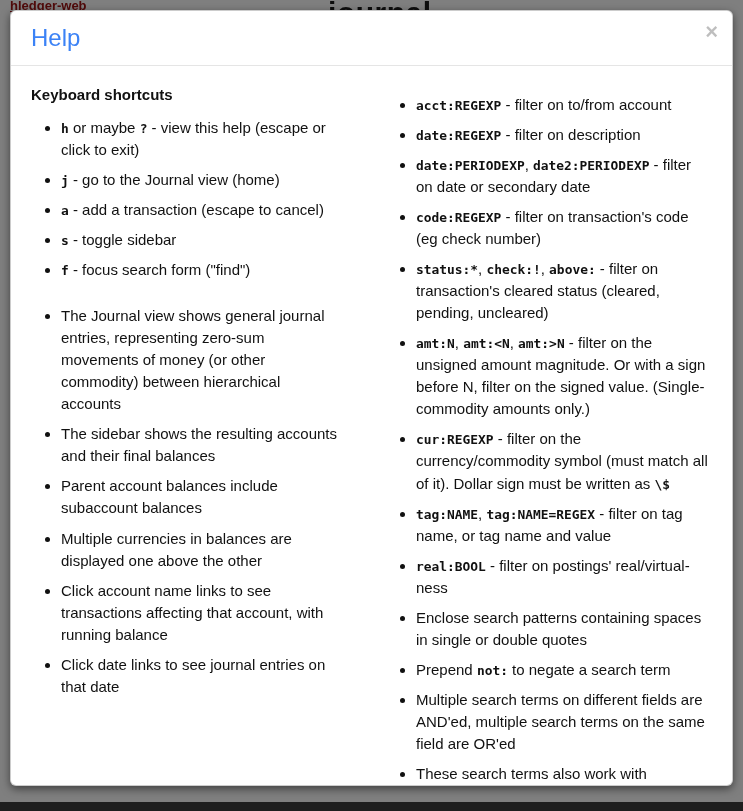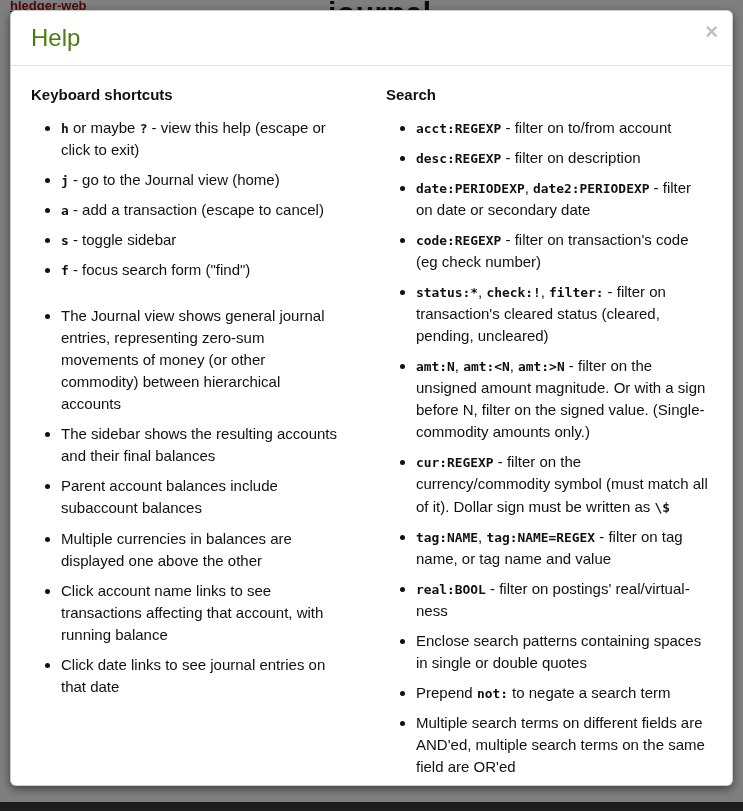--- a/index.html
+++ b/index.html
@@ -36,21 +36,21 @@
     border: 1px solid rgba(0,0,0,.2);
     border-radius: 6px;
     box-shadow: 0 3px 9px rgba(0,0,0,.5);
     display: flex; flex-direction: column; overflow: hidden;
   }
   .modal-header {
     padding: 13px 15px 12px 20px;
     border-bottom: 1px solid #e5e5e5;
     position: relative; flex: 0 0 auto;
   }
-  .modal-title { font-size: 24px; font-weight: 500; color: #4d7c0f; line-height: 1.2; }
+  .modal-title { font-size: 24px; font-weight: 500; color: #3b82f6; line-height: 1.2; }
   .close {
     position: absolute; right: 14px; top: 10px;
     background: none; border: none;
     font-size: 22px; font-weight: bold; line-height: 1;
     color: #000; opacity: .25; cursor: pointer;
     font-family: "Liberation Sans", sans-serif;
   }
   .modal-body {
     flex: 1; display: flex;
     padding: 20px 15px 0 20px;
@@ -107,27 +107,26 @@
       <ul>
           <li>The Journal view shows general journal entries, representing zero-sum movements of money (or other commodity) between hierarchical accounts</li>
           <li>The sidebar shows the resulting accounts and their final balances</li>
           <li>Parent account balances include subaccount balances</li>
           <li>Multiple currencies in balances are displayed one above the other</li>
           <li>Click account name links to see transactions affecting that account, with running balance</li>
           <li>Click date links to see journal entries on that date</li>
         </ul>
     </div>
     <div class="col col-right">
-      <h3 class="section-heading">Search</h3>
       <ul>
           <li><code>acct:REGEXP</code> - filter on to/from account</li>
-          <li><code>desc:REGEXP</code> - filter on description</li>
+          <li><code>date:REGEXP</code> - filter on description</li>
           <li><code>date:PERIODEXP</code>, <code>date2:PERIODEXP</code> - filter on date or secondary date</li>
           <li><code>code:REGEXP</code> - filter on transaction's code (eg check number)</li>
-          <li><code>status:*</code>, <code>check:!</code>, <code>filter:</code> - filter on transaction's cleared status (cleared, pending, uncleared)</li>
+          <li><code>status:*</code>, <code>check:!</code>, <code>above:</code> - filter on transaction's cleared status (cleared, pending, uncleared)</li>
           <li><code>amt:N</code>, <code>amt:&lt;N</code>, <code>amt:&gt;N</code> - filter on the unsigned amount magnitude. Or with a sign before N, filter on the signed value. (Single-commodity amounts only.)</li>
           <li><code>cur:REGEXP</code> - filter on the currency/commodity symbol (must match all of it). Dollar sign must be written as <code>\$</code></li>
           <li><code>tag:NAME</code>, <code>tag:NAME=REGEX</code> - filter on tag name, or tag name and value</li>
           <li><code>real:BOOL</code> - filter on postings' real/virtual-ness</li>
           <li>Enclose search patterns containing spaces in single or double quotes</li>
           <li>Prepend <code>not:</code> to negate a search term</li>
           <li>Multiple search terms on different fields are AND'ed, multiple search terms on the same field are OR'ed</li>
           <li>These search terms also work with command-line hledger</li>
         </ul>
     </div>

